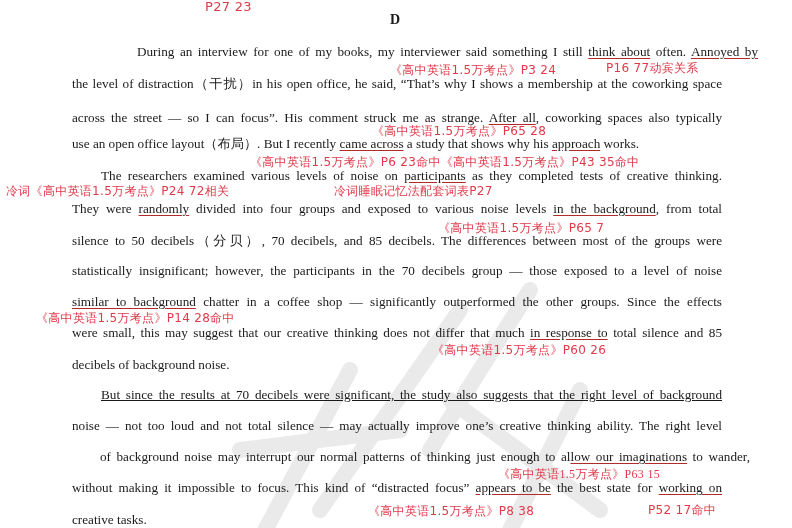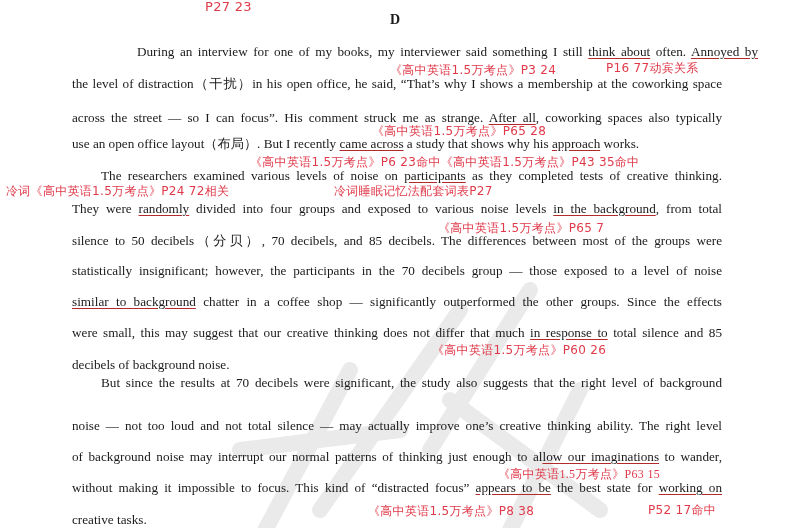--- a/index.html
+++ b/index.html
@@ -65,30 +65,31 @@
   <div class="note" style="left:6px; top:184px;">冷词《高中英语1.5万考点》P24  72相关</div>
   <div class="note" style="left:334px; top:184px;">冷词睡眠记忆法配套词表P27</div>
 
   <div class="line" style="top:201px;"><span>They were </span><span class="u">randomly</span><span> divided into four groups and exposed to various noise levels </span><span class="u">in the background</span><span>, from total</span></div>
   <div class="note" style="left:425px; top:221px;margin-left:13px;">《高中英语1.5万考点》P65  7</div>
 
   <div class="line" style="top:233px;">silence to 50 decibels（分贝）, 70 decibels, and 85 decibels. The differences between most of the groups were</div>
   <div class="line" style="top:263px;">statistically insignificant; however, the participants in the 70 decibels group — those exposed to a level of noise</div>
 
   <div class="line" style="top:294px;"><span class="u">similar to background</span><span> chatter in a coffee shop — significantly outperformed the other groups. Since the effects</span></div>
+  <div class="note" style="left:36px; top:311px;">《高中英语1.5万考点》P14  28命中</div>
 
   <div class="line" style="top:325px;"><span>were small, this may suggest that our creative thinking does not differ that much </span><span class="u">in response to</span><span> total silence and 85</span></div>
   <div class="note" style="left:432px; top:343px;">《高中英语1.5万考点》P60  26</div>
 
   <div class="line last" style="top:357px; width:auto;">decibels of background noise.</div>
 
-  <div class="line indent" style="top:375px;">But since the results at 70 decibels were significant, the study also suggests that the right level of background</div>
+  <div class="line indent" style="top:387px;text-decoration:underline;">But since the results at 70 decibels were significant, the study also suggests that the right level of background</div>
   <div class="line" style="top:418px;">noise — not too loud and not total silence — may actually improve one’s creative thinking ability. The right level</div>
 
-  <div class="line" style="top:449px;"><span>of background noise may interrupt our normal patterns of thinking just enough to al</span><span class="u">low our imaginations</span><span> to wander,</span></div>
+  <div class="line" style="top:449px;margin-left:28px;"><span>of background noise may interrupt our normal patterns of thinking just enough to al</span><span class="u">low our imaginations</span><span> to wander,</span></div>
   <div class="note" style="left:498px; top:467px;font-family:Liberation Serif, serif;">《高中英语1.5万考点》P63  15</div>
 
   <div class="line" style="top:480px;"><span>without making it impossible to focus. This kind of “distracted focus” </span><span class="u">appears to be</span><span> the best state for </span><span class="u">working on</span></div>
   <div class="note" style="left:368px; top:504px;">《高中英语1.5万考点》P8  38</div>
   <div class="note" style="left:648px; top:503px;">P52  17命中</div>
 
   <div class="line last" style="top:512px; width:auto;">creative tasks.</div>
 
 </div>
 

